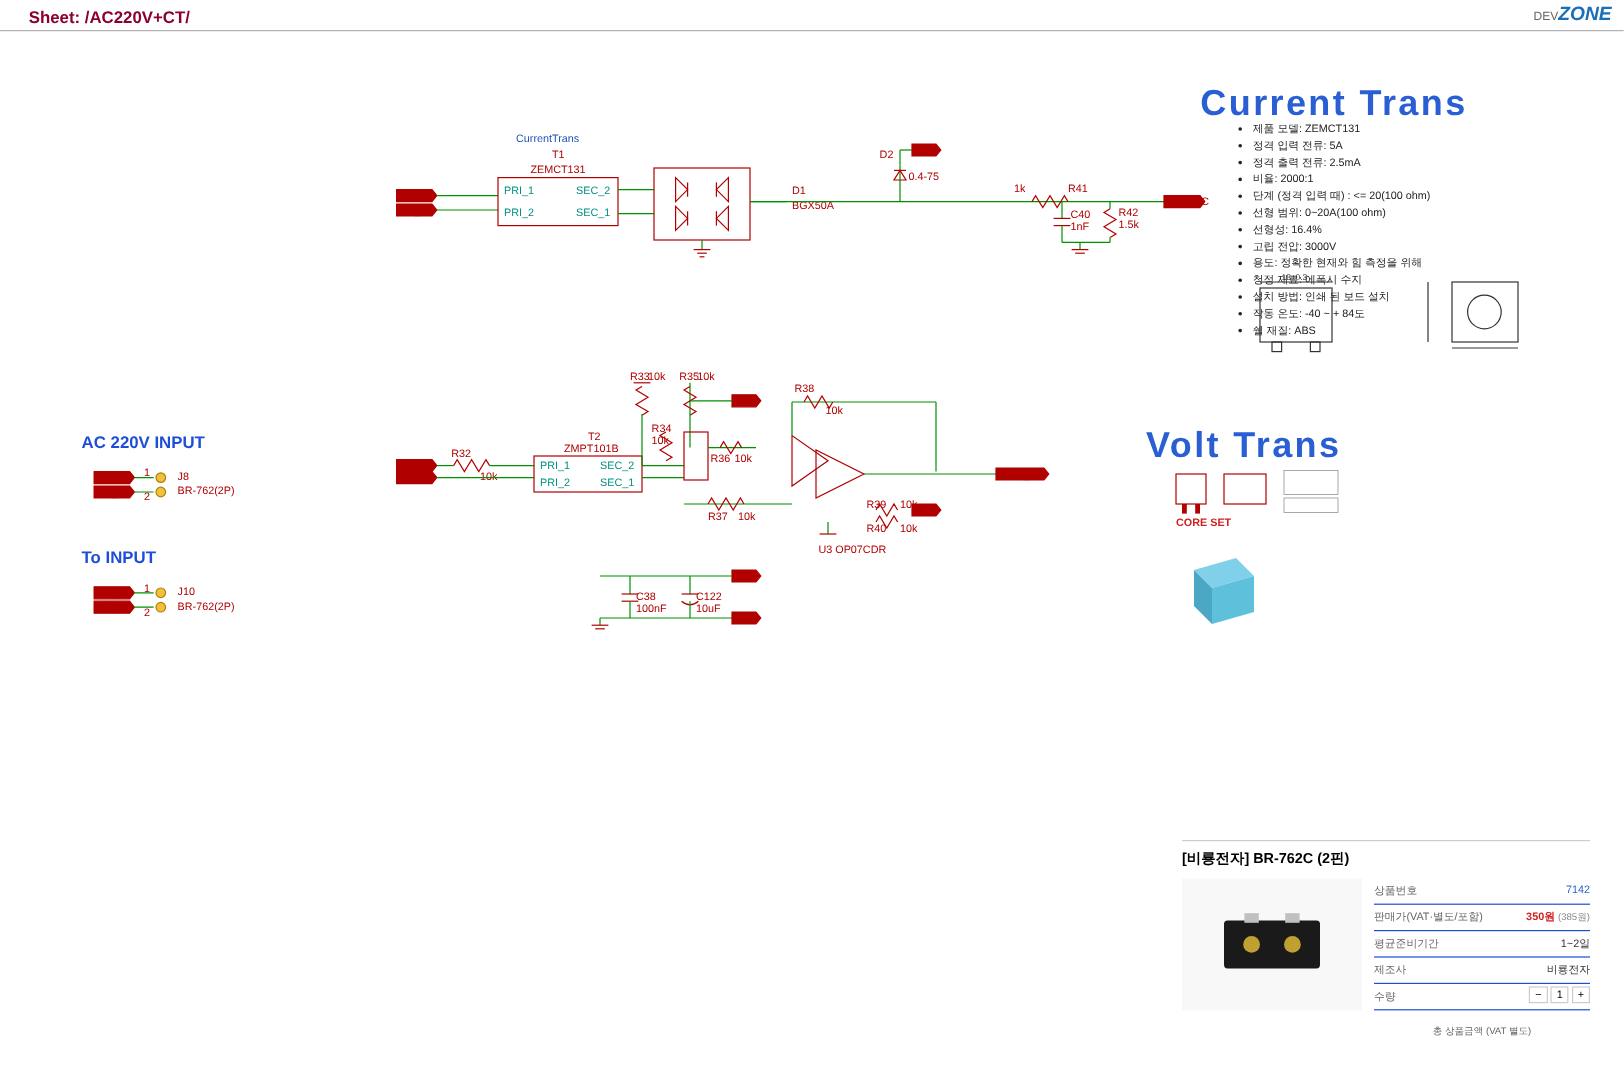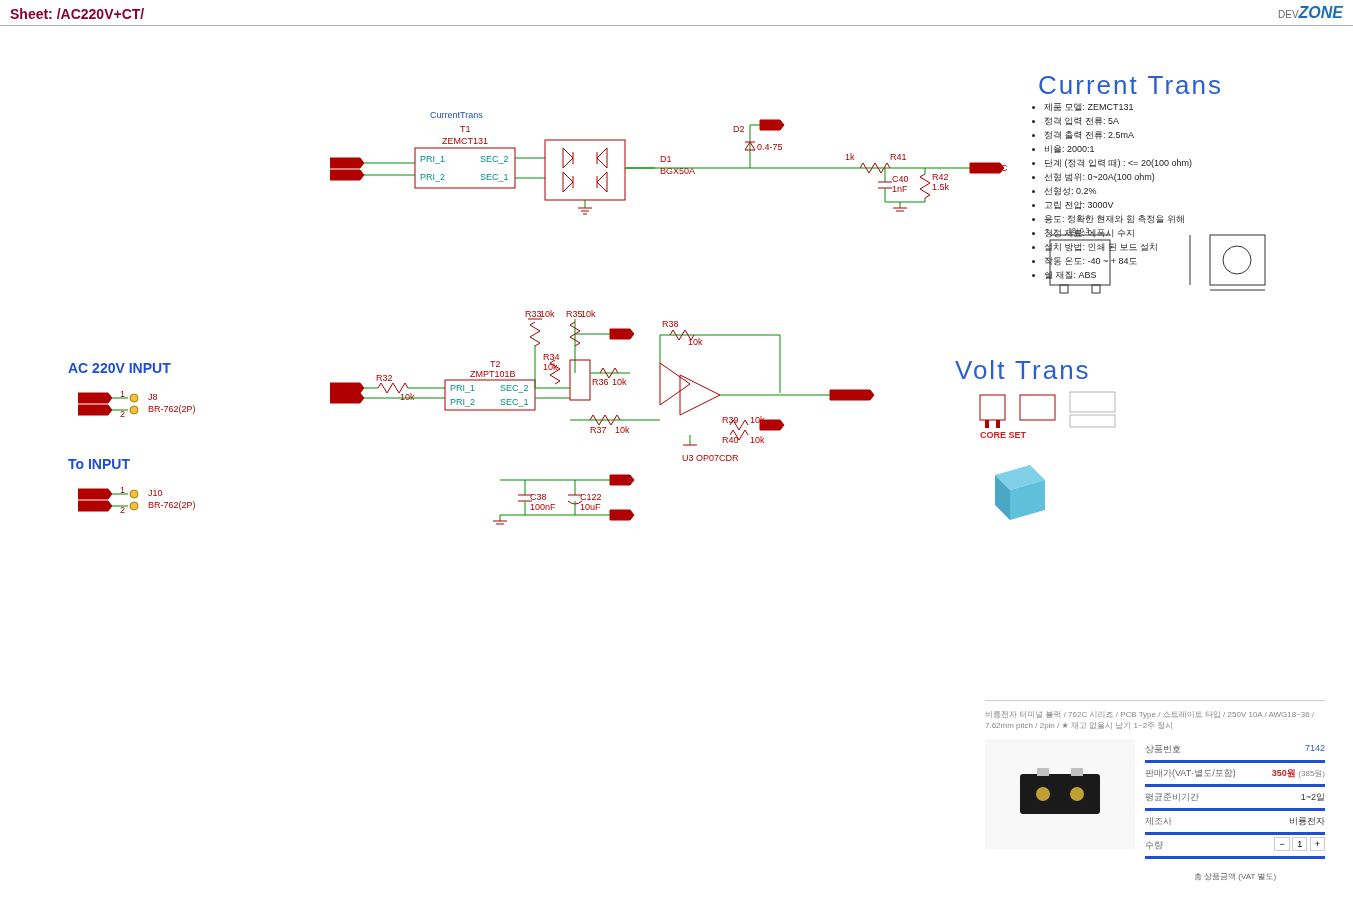--- a/index.html
+++ b/index.html
@@ -7,21 +7,21 @@
     font-family: Arial, sans-serif;
     background: #fff;
     width: 1353px;
     height: 904px;
     position: relative;
     overflow: hidden;
   }
   .sheet-title {
     position: absolute;
     top: 6px;
-    left: 10px;
+    left: 24px;
     color: #8b0030;
     font-weight: bold;
     font-size: 14px;
   }
   .hr {
     position: absolute;
     top: 25px;
     left: 0;
     right: 0;
     height: 1px;
@@ -38,22 +38,22 @@
   }
   .logo .dev { font-size: 10px; color: #666; font-style: normal; font-weight: normal; }
   .section-title {
     color: #1d4ed8;
     font-weight: bold;
     font-size: 14px;
     position: absolute;
   }
   .big-title {
     color: #2a5fd4;
-    font-size: 26px;
-    font-weight: normal;
+    font-size: 30px;
+    font-weight: bold;
     position: absolute;
     letter-spacing: 2px;
   }
   .schematic {
     position: absolute;
   }
   .wire-g { stroke: #009000; stroke-width: 1; fill: none; }
   .wire-r { stroke: #b00000; stroke-width: 1; fill: none; }
   .box-r { stroke: #b00000; stroke-width: 1; fill: none; }
   .txt-r { fill: #b00000; font-size: 9px; font-family: Arial; }
@@ -72,21 +72,21 @@
     border-top: 1px solid #ccc;
     padding-top: 6px;
     width: 340px;
     font-size: 10px;
   }
   .product-card .pname { font-weight: bold; font-size: 12px; }
   .product-card .pdesc { font-size: 8px; color: #888; margin-top: 2px; }
   .prod-body { display: flex; margin-top: 8px; }
   .prod-img { width: 150px; height: 110px; background: #f8f8f8; display:flex; align-items:center; justify-content:center; }
   .prod-table { flex:1; margin-left: 10px; font-size: 9px; }
-  .prod-table div { display:flex; justify-content:space-between; padding: 4px 0; border-bottom: 3px solid #1d4ed8; }
+  .prod-table div { display:flex; justify-content:space-between; padding: 4px 0; border-bottom: 1px solid #1d4ed8; }
   .prod-table .k { color:#666; }
   .prod-table .v { color:#333; }
   .price { color:#d02020; font-weight:bold; }
   .qty-box { border:1px solid #ccc; padding:1px 4px; font-size:9px; }
   .drawing-box {
     position:absolute;
     border: none;
   }
   .cube3d {
     position:absolute;
@@ -325,21 +325,21 @@
 </svg>
 
 <div class="specs" style="top:100px; left:1030px; width:180px;">
   <ul style="padding-left:14px; margin:0;">
     <li>제품 모델: ZEMCT131</li>
     <li>정격 입력 전류: 5A</li>
     <li>정격 출력 전류: 2.5mA</li>
     <li>비율: 2000:1</li>
     <li>단계 (정격 입력 때) : &lt;= 20(100 ohm)</li>
     <li>선형 범위: 0~20A(100 ohm)</li>
-    <li>선형성: 0.2%</li>
+    <li>선형성: 16.4%</li>
     <li>고립 전압: 3000V</li>
     <li>용도: 정확한 현재와 힘 측정을 위해</li>
     <li>청정 재료: 에폭시 수지</li>
     <li>설치 방법: 인쇄 된 보드 설치</li>
     <li>작동 온도: -40 ~ + 84도</li>
     <li>쉘 재질: ABS</li>
   </ul>
 </div>
 
 <svg class="drawing-box" style="top:225px; left:1040px;" width="90" height="70">
@@ -368,21 +368,21 @@
   </g>
 </svg>
 
 <svg class="cube3d" style="top:455px; left:985px;" width="70" height="70">
   <polygon points="10,20 45,10 60,25 25,35" fill="#7fd0e8"></polygon>
   <polygon points="10,20 25,35 25,65 10,50" fill="#4aa8c4"></polygon>
   <polygon points="25,35 60,25 60,55 25,65" fill="#5fc0dc"></polygon>
 </svg>
 
 <div class="product-card" style="top:700px; left:985px;">
-  <div class="pdesc">비룡전자 터미널 블럭 / 762C 시리즈 / PCB Type / 스트레이트 타입 / 250V 10A / AWG18~36 / 7.62mm pitch / 2pin / ★ 재고 없을시 납기 1~2주 정시</div>
+  <div class="pname">[비룡전자] BR-762C (2핀)</div>
   <div class="prod-body">
     <div class="prod-img">
       <svg width="90" height="60">
         <rect x="5" y="10" width="80" height="40" fill="#1a1a1a" rx="3"></rect>
         <circle cx="28" cy="30" r="7" fill="#c0a030"></circle>
         <circle cx="62" cy="30" r="7" fill="#c0a030"></circle>
         <rect x="22" y="4" width="12" height="8" fill="#c0c0c0"></rect>
         <rect x="56" y="4" width="12" height="8" fill="#c0c0c0"></rect>
       </svg>
     </div>

